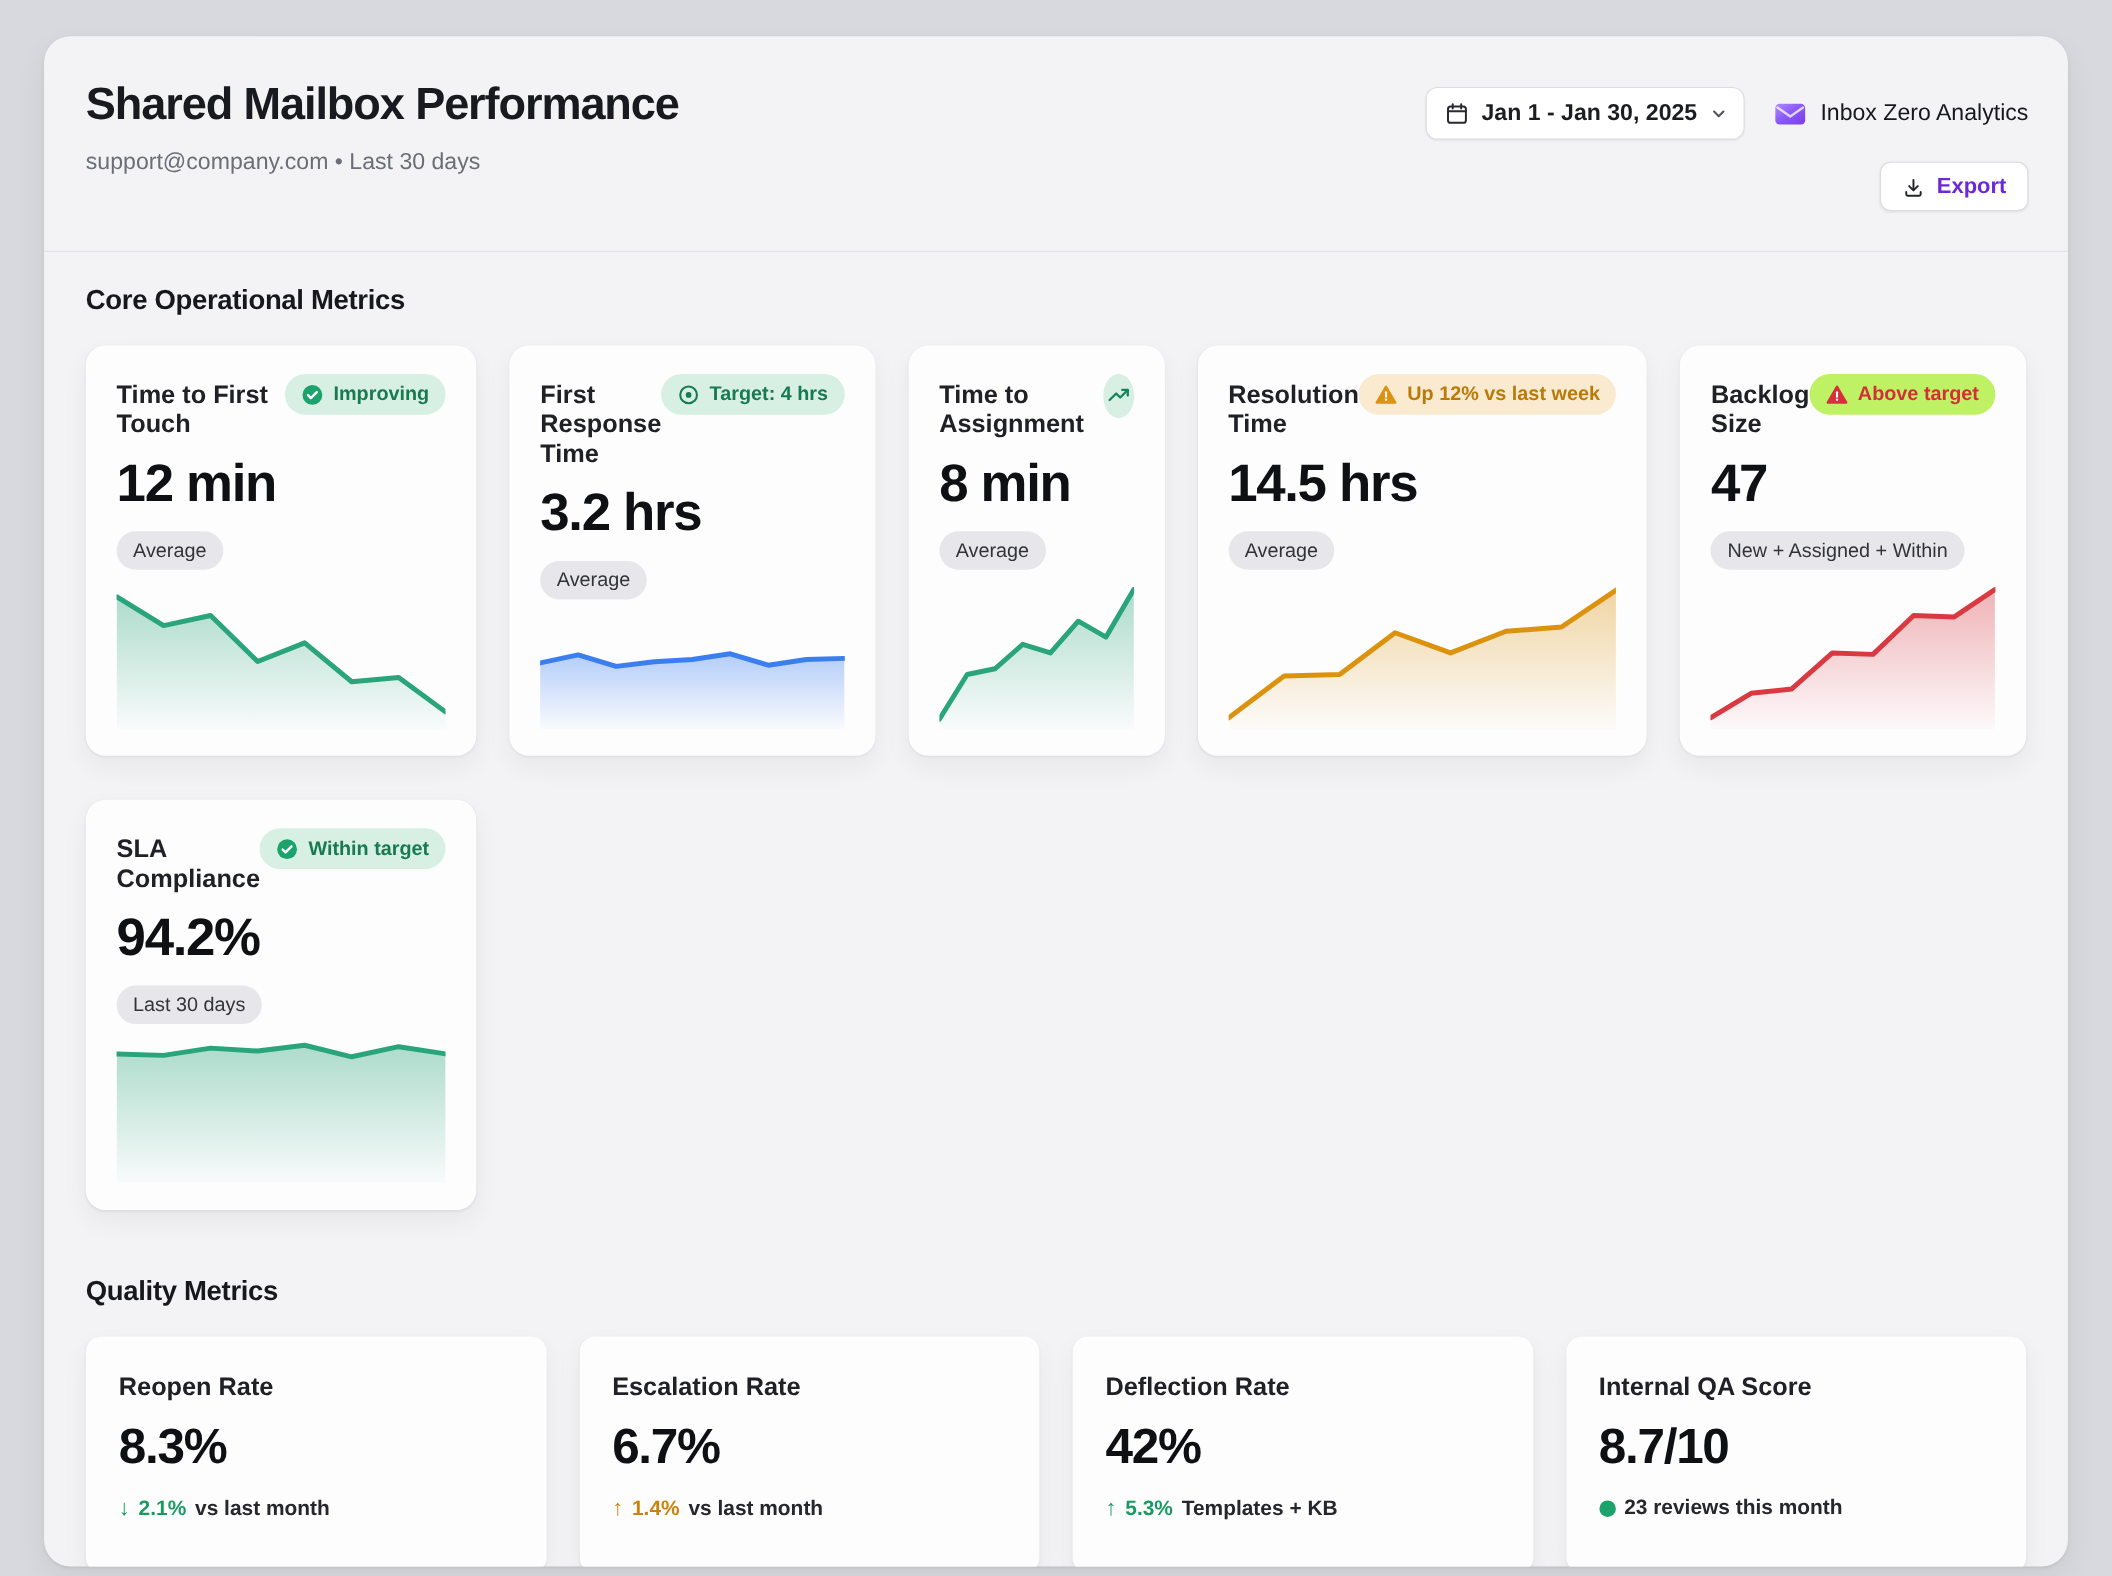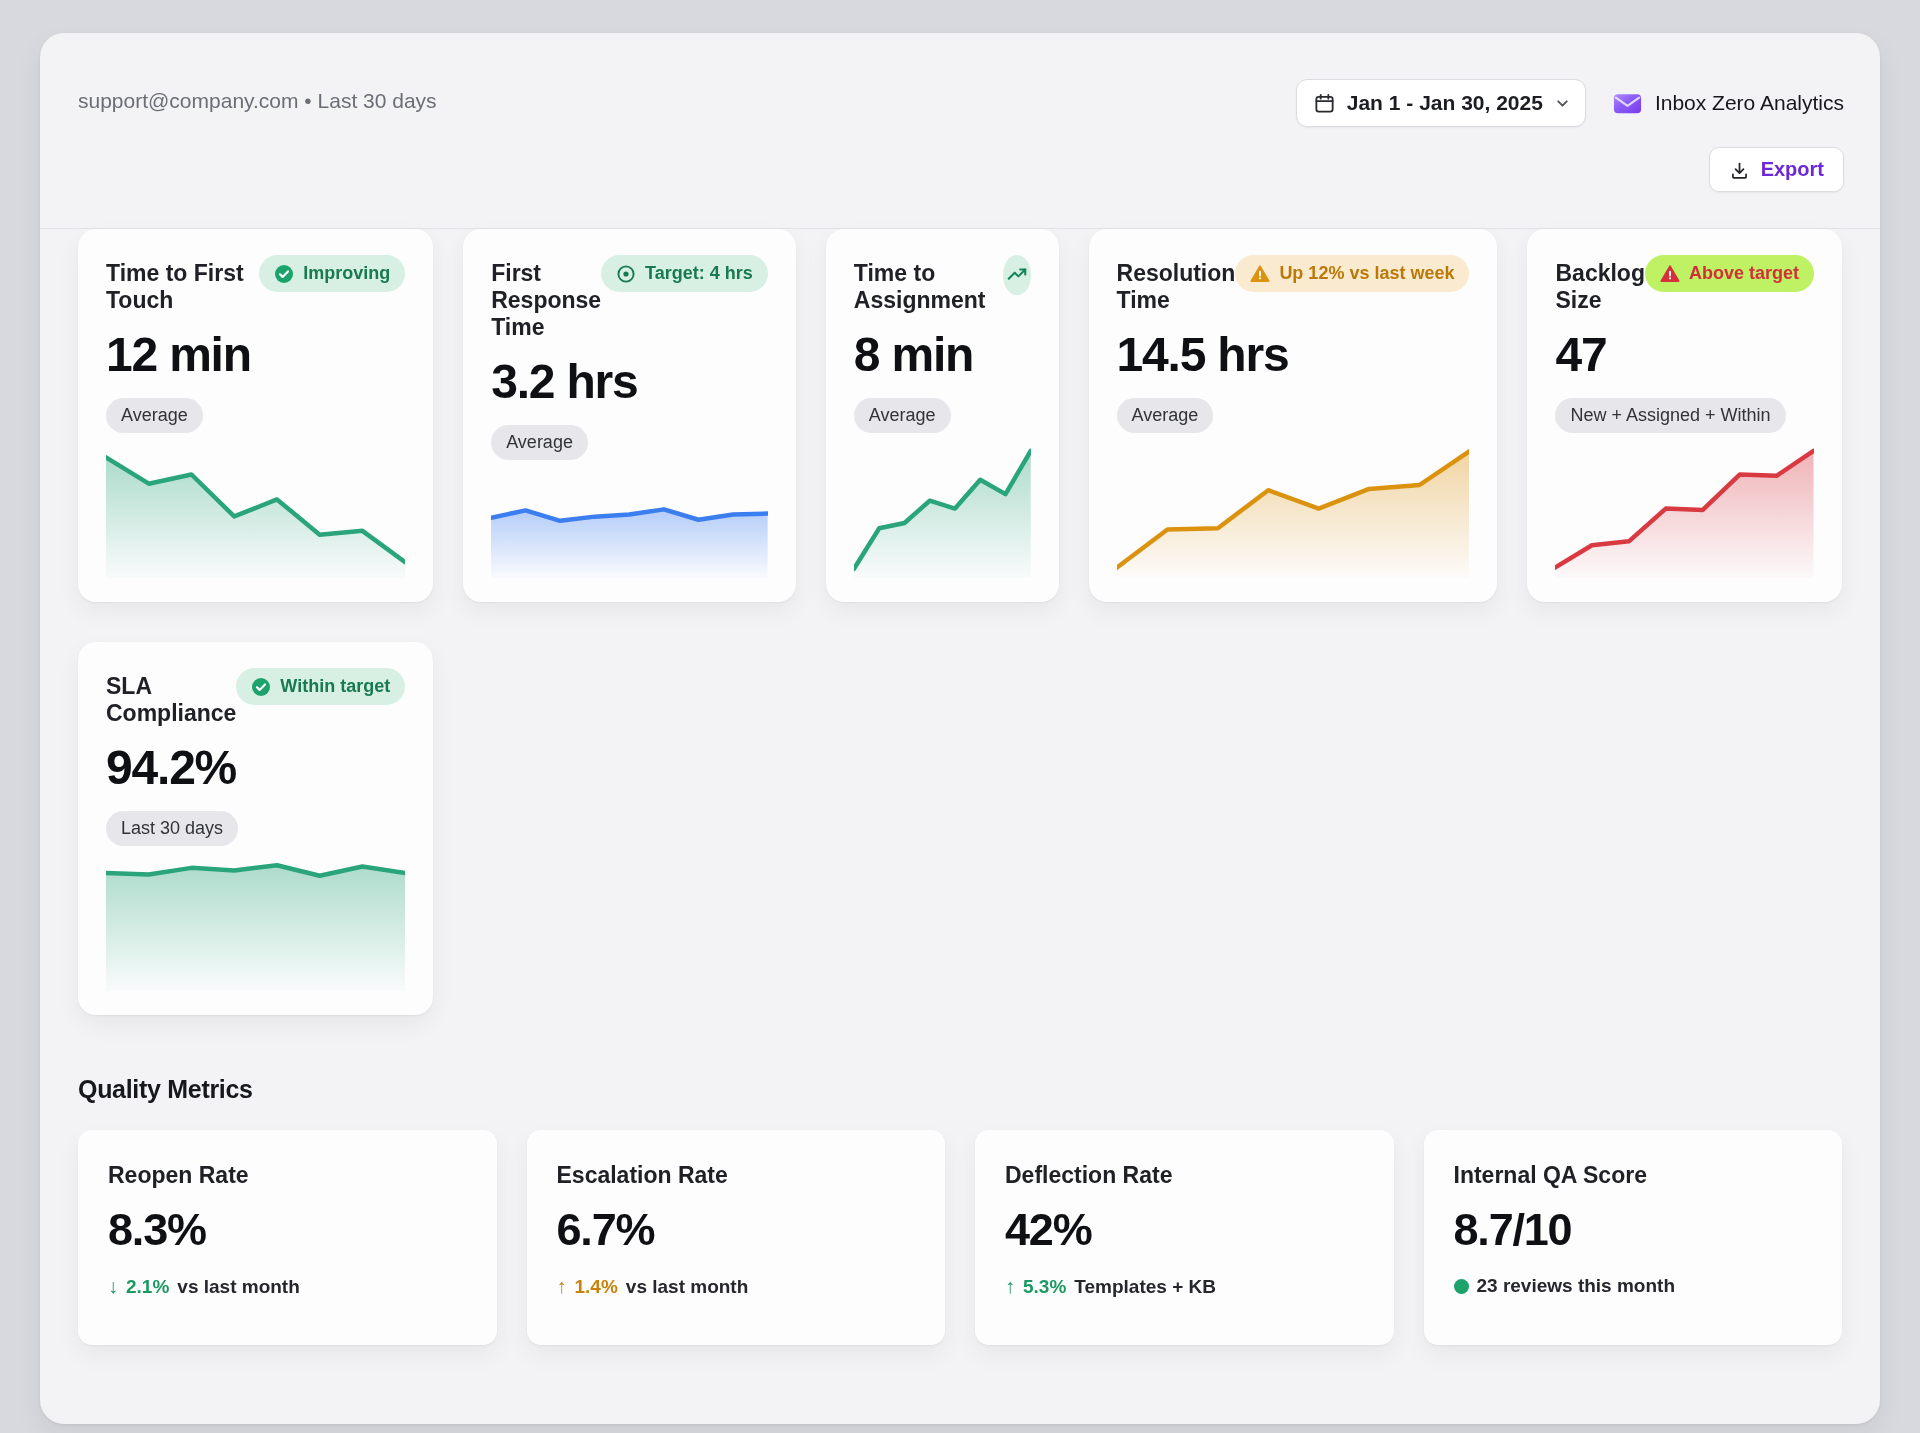--- a/index.html
+++ b/index.html
@@ -59,20 +59,21 @@
   .dot { width:15px; height:15px; border-radius:50%; background:#1ba36b; flex:0 0 auto; }
   .bicon { display:flex; }
 </style>
 </head>
 <body>
 
 <div class="container">
 
   <div class="header">
     <div>
+      <div class="page-title">Shared Mailbox Performance</div>
       <div class="page-subtitle">support@company.com • Last 30 days</div>
     </div>
     <div class="header-right">
       <div class="hr-row">
         <div class="date-pill">
           <span class="bicon">
             <svg width="23" height="23" viewBox="0 0 24 24" fill="none" stroke="#2a2b30" stroke-width="1.9" stroke-linecap="round">
               <rect x="3.5" y="5" width="17" height="15.5" rx="2.5"></rect>
                 <path d="M3.5 9.5h17"></path>
                 <path d="M8 3v4M16 3v4"></path>
@@ -111,20 +112,21 @@
           </svg>
         </span>
         <span>Export</span>
       </button>
     </div>
   </div>
 
   <div class="divider"></div>
 
   <div class="main">
+    <div class="section-title core">Core Operational Metrics</div>
 
     <div class="cards3">
 
       <div class="card">
         <div class="card-head">
           <div class="card-title">Time to First Touch</div>
           <div class="badge success">
             <span class="bicon">
               <svg width="20" height="20" viewBox="0 0 20 20">
                   <circle cx="10" cy="10" r="9" fill="#1ba36b"></circle>

